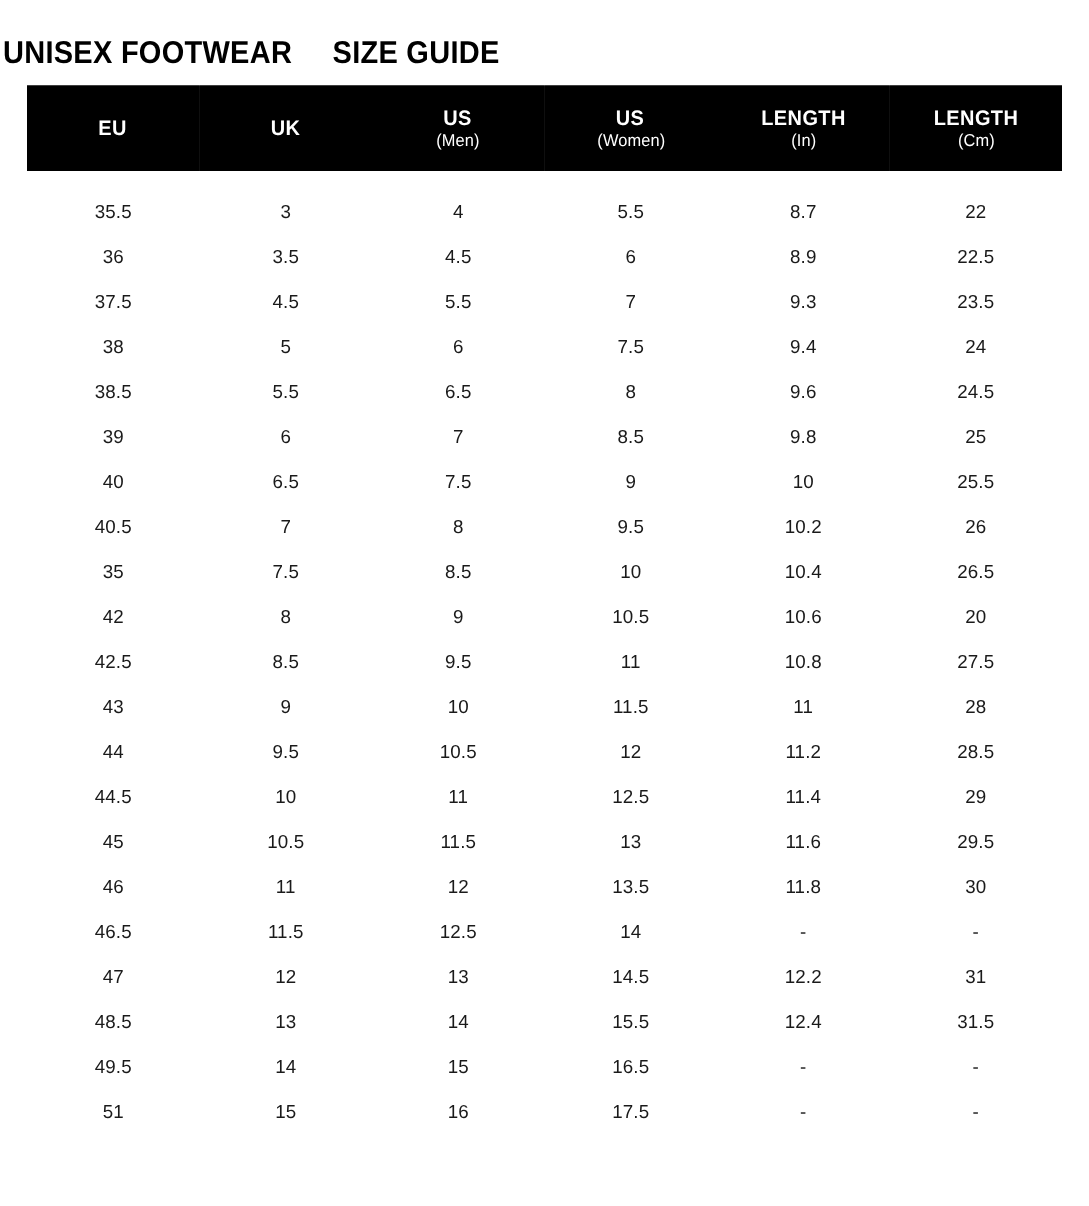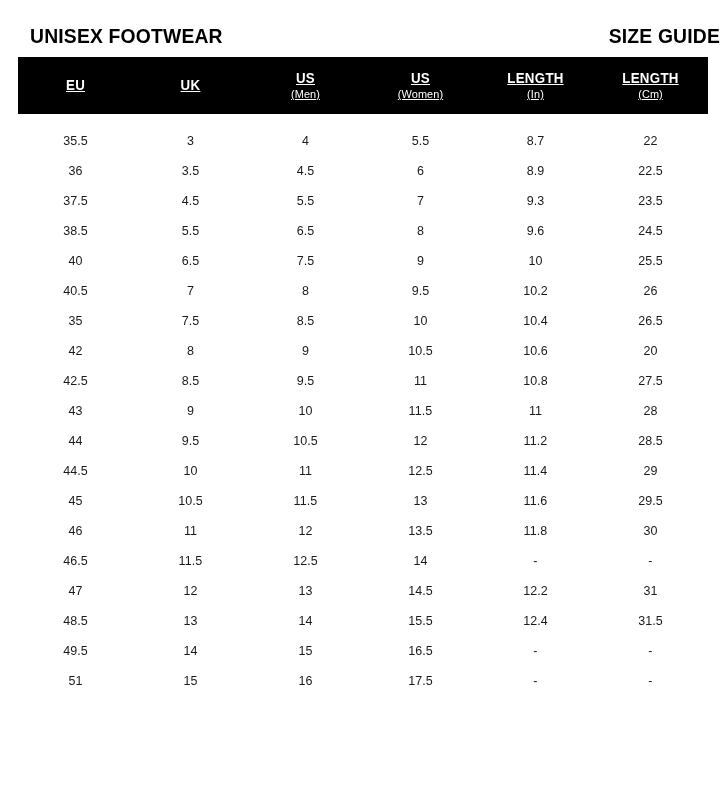--- a/index.html
+++ b/index.html
@@ -15,27 +15,26 @@
     overflow: hidden;
   }
   .page {
     position: relative;
     width: 726px;
     height: 804px;
     box-sizing: border-box;
   }
   .titlebar {
     position: absolute;
-    left: 30px;
+    left: 2px;
     top: 22px;
     width: 690px;
     height: 26px;
     display: flex;
     align-items: center;
-    justify-content: space-between;
   }
   .title-main,
   .title-right {
     font-family: "Liberation Sans", sans-serif;
     font-weight: 700;
     font-size: 21px;
     line-height: 21px;
     letter-spacing: 0.2px;
     color: #000000;
     transform: scaleX(0.92);
@@ -61,23 +60,23 @@
     padding: 0;
     vertical-align: middle;
     text-align: center;
     color: #ffffff;
     font-weight: 700;
     background: #000000;
   }
   .th-inner {
     display: flex;
     flex-direction: column;
+    align-items: center;
     justify-content: center;
     line-height: 1.05;
-    text-decoration: underline;
   }
   .th-main {
     font-size: 14px;
     font-weight: 700;
     letter-spacing: 0.3px;
     transform: scaleX(0.95);
   }
   .th-sub {
     font-size: 11.5px;
     font-weight: 400;
@@ -170,28 +169,44 @@
         </tr>
         <tr>
           <td>37.5</td>
           <td>4.5</td>
           <td>5.5</td>
           <td>7</td>
           <td>9.3</td>
           <td>23.5</td>
         </tr>
         <tr>
+          <td>38</td>
+          <td>5</td>
+          <td>6</td>
+          <td>7.5</td>
+          <td>9.4</td>
+          <td>24</td>
+        </tr>
+        <tr>
           <td>38.5</td>
           <td>5.5</td>
           <td>6.5</td>
           <td>8</td>
           <td>9.6</td>
           <td>24.5</td>
         </tr>
         <tr>
+          <td>39</td>
+          <td>6</td>
+          <td>7</td>
+          <td>8.5</td>
+          <td>9.8</td>
+          <td>25</td>
+        </tr>
+        <tr>
           <td>40</td>
           <td>6.5</td>
           <td>7.5</td>
           <td>9</td>
           <td>10</td>
           <td>25.5</td>
         </tr>
         <tr>
           <td>40.5</td>
           <td>7</td>

